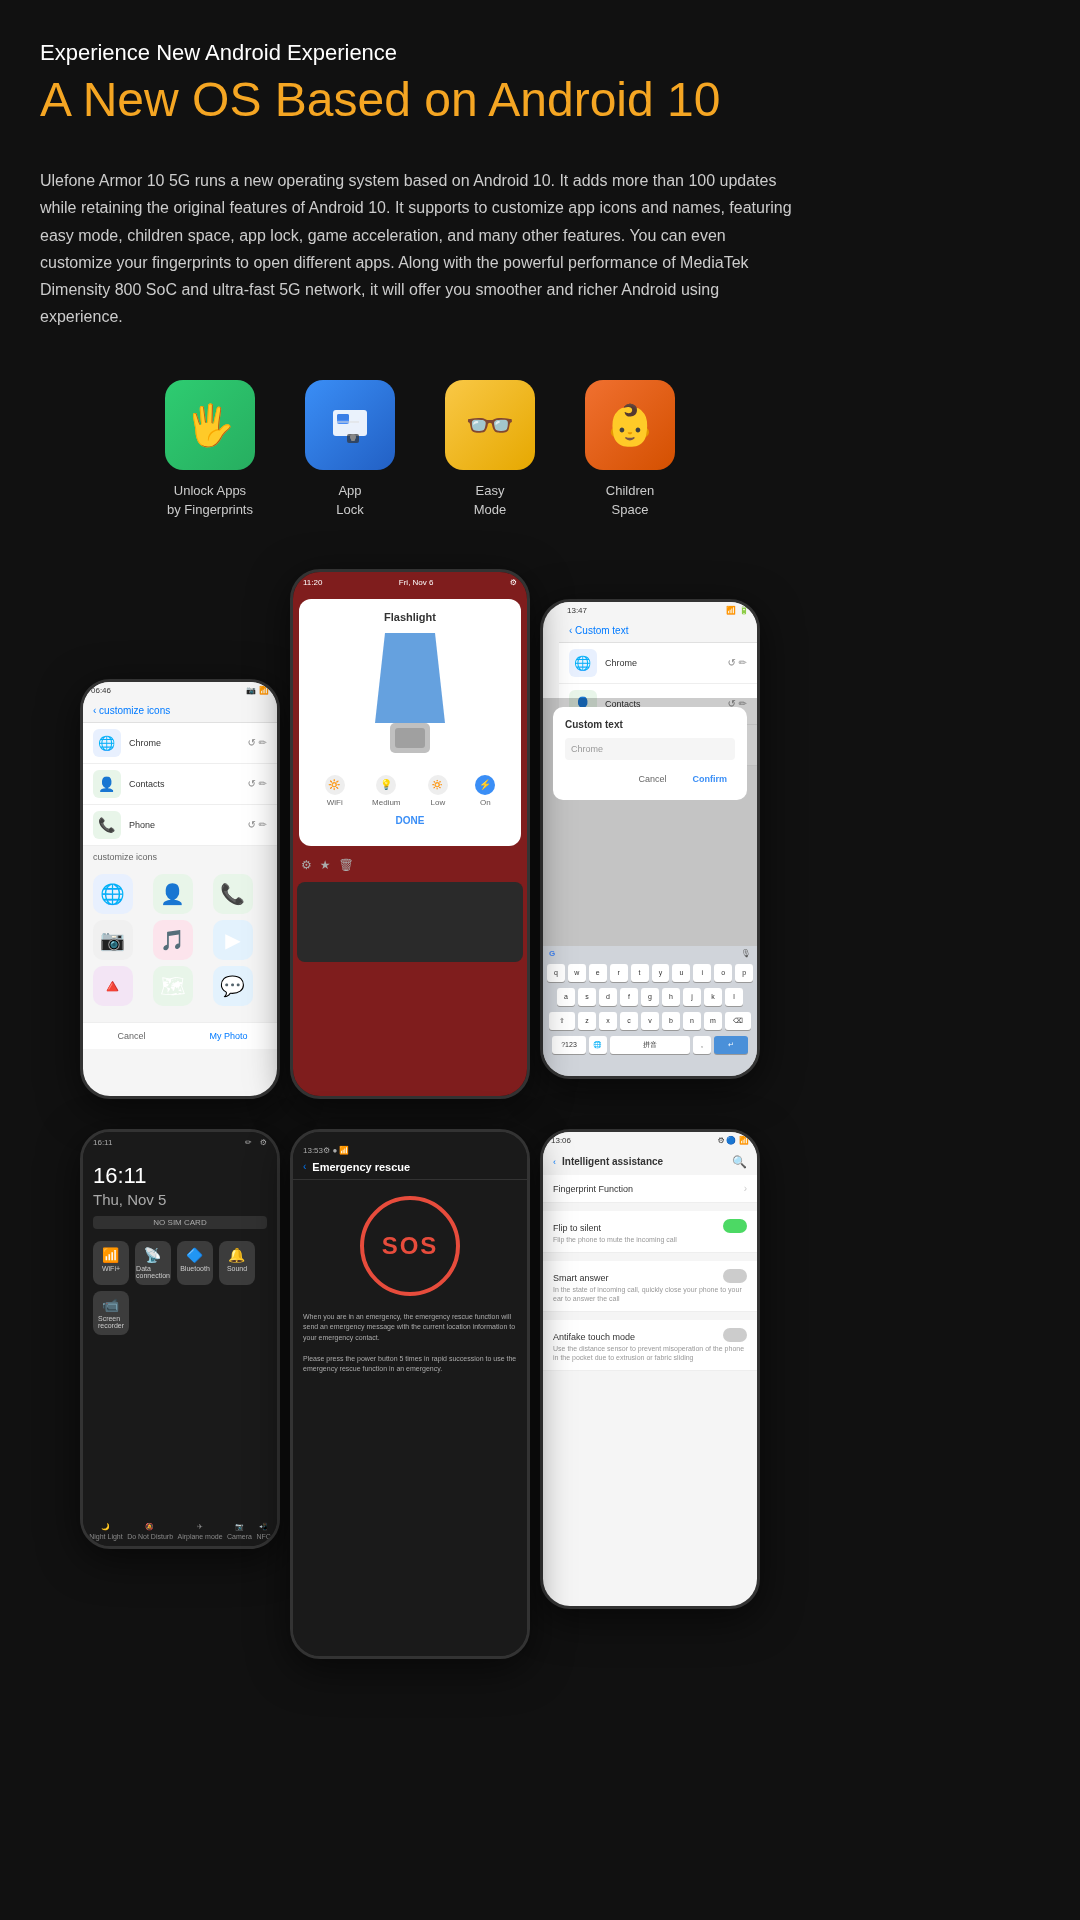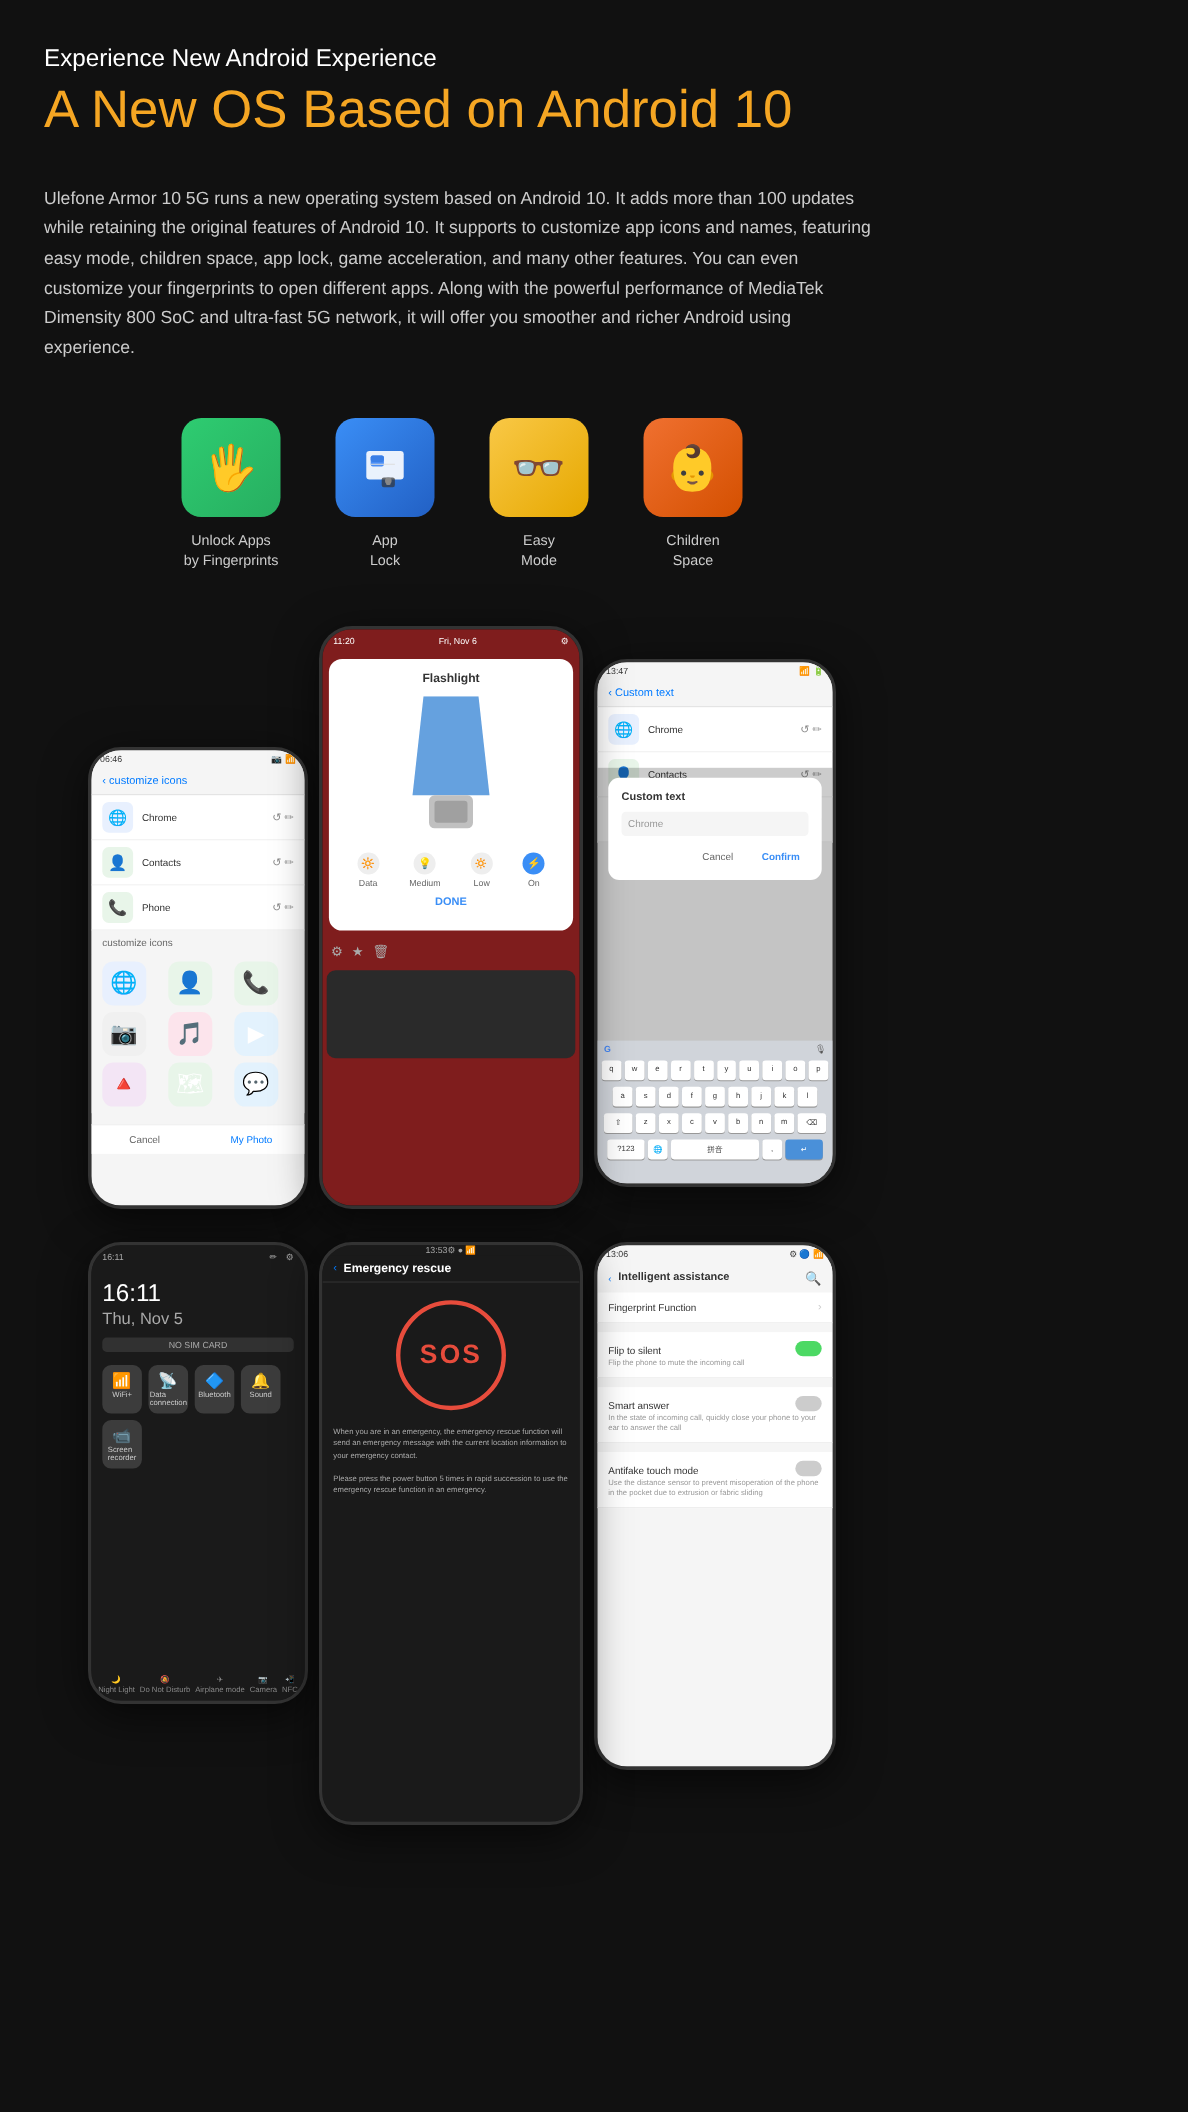--- a/index.html
+++ b/index.html
@@ -264,20 +264,21 @@
     .dark-area {
       background: #2a2a2a;
       height: 80px;
       margin: 4px;
       border-radius: 8px;
     }
 
     
     .custom-text-screen {
       background: #f5f5f5;
+      padding-left: 16px;
     }
     .custom-text-dialog {
       position: absolute;
       left: 10px; right: 10px;
       top: 105px;
       background: white;
       border-radius: 10px;
       padding: 12px;
       z-index: 10;
     }
@@ -614,21 +615,21 @@
         <svg width="100" height="130" viewBox="0 0 100 130" style="display:block;margin:0 auto 8px auto;">
 
           <polygon points="25,0 75,0 85,90 15,90" fill="#4a90d9" opacity="0.85"></polygon>
 
           <rect x="30" y="90" width="40" height="30" rx="5" fill="#c0c0c0"></rect>
           <rect x="35" y="95" width="30" height="20" rx="3" fill="#a0a0a0"></rect>
         </svg>
         <div class="flashlight-levels">
           <div class="level-item">
             <div class="level-icon">🔆</div>
-            <span>Data</span>
+            <span>WiFi</span>
           </div>
           <div class="level-item">
             <div class="level-icon">💡</div>
             <span>Medium</span>
           </div>
           <div class="level-item">
             <div class="level-icon">🔅</div>
             <span>Low</span>
           </div>
           <div class="level-item">
@@ -792,21 +793,21 @@
           <span>📲</span>
           <span>NFC</span>
         </div>
       </div>
     </div>
   </div>
 
   <div class="phone-mockup large-center">
     <div class="green-dot"></div>
     <div class="phone-screen emergency-screen">
-      <div style="display:flex;justify-content:center;padding:0 10px;font-size:8px;color:#aaa;">
+      <div style="display:flex;justify-content:flex-start;padding:0 10px;font-size:8px;color:#aaa;margin-top:14px;">
         <span>13:53</span>
         <span>⚙ ● 📶</span>
       </div>
       <div style="display:flex;align-items:center;padding:6px 10px;background:#1a1a1a;border-bottom:1px solid #333;">
         <span style="color:#007aff;font-size:10px;margin-right:6px;">‹</span>
         <span style="color:white;font-size:11px;font-weight:600;">Emergency rescue</span>
       </div>
       <div class="sos-circle">SOS</div>
       <div class="emergency-text">
         When you are in an emergency, the emergency rescue function will send an emergency message with the current location information to your emergency contact.<br><br>

